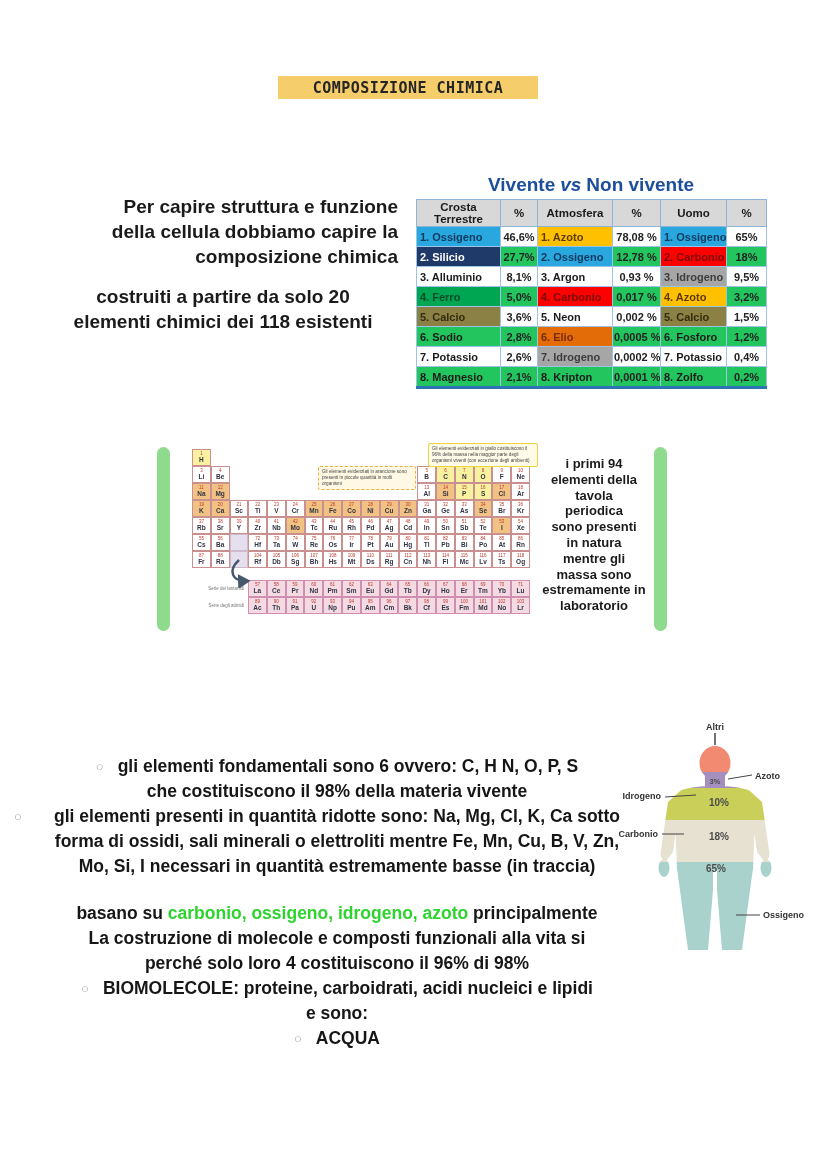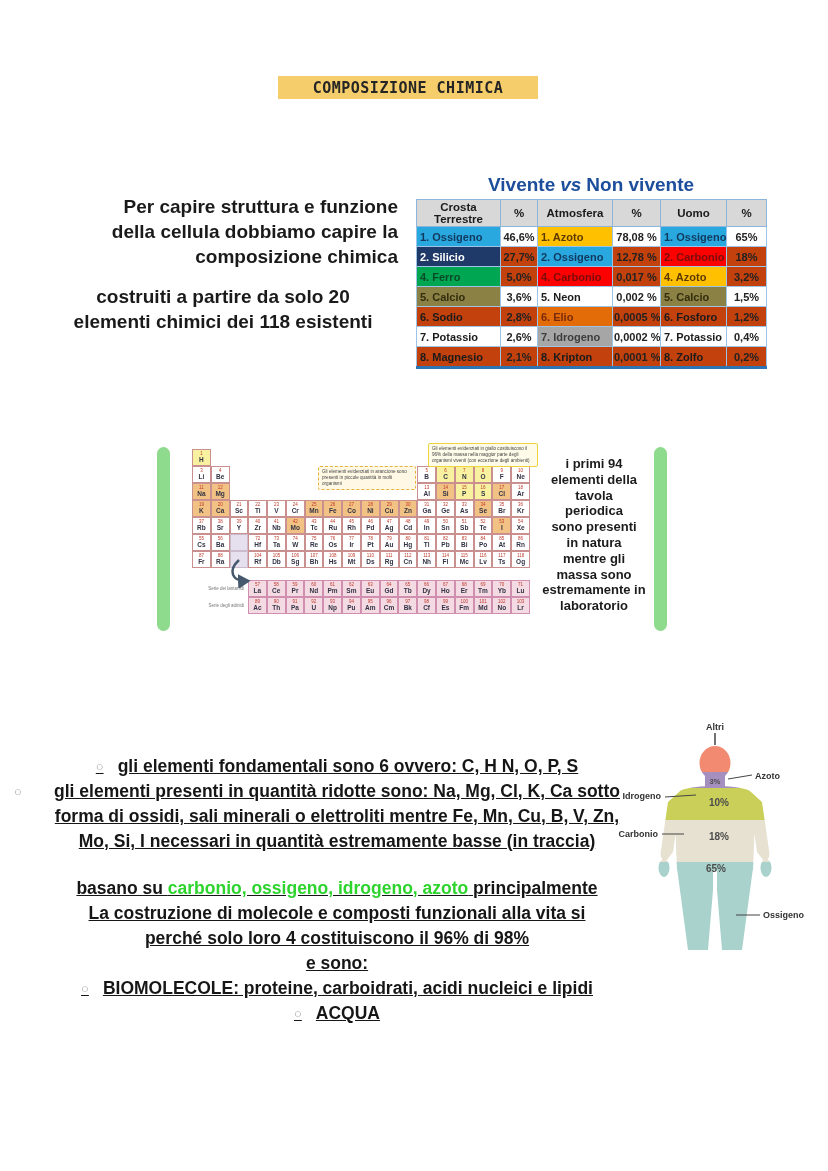--- a/index.html
+++ b/index.html
@@ -22,21 +22,21 @@
   .ttitle{text-align:center;font-size:19px;font-weight:700;color:#1d4e9b;margin-bottom:3px;}
   .ttitle .vs{font-style:italic;font-weight:600;margin:12px 5px;}
   table.comp{border-collapse:collapse;width:350px;table-layout:fixed;
              border:1px solid #8db4d9;border-bottom:3px solid #2e74b5;padding-left:18px;}
   table.comp th{background:#d8d8d8;border:1px solid #8db4d9;font-size:11.5px;height:20px;
                 color:#1a1a1a;font-weight:700;}
   table.comp td{border:1px solid #9dc3e6;font-size:11px;height:17px;font-weight:700;
                 white-space:nowrap;overflow:hidden;}
   td.tname{padding-left:3px;text-align:left;}
   td.tpct{text-align:center;font-weight:600;color:#222;}
-  .alt{background:#c2410c;}
+  .alt{background:#22c55e;}
   .hl-cyan{background:#29a8e0;color:#11395e;}
   .hl-navy{background:#1f3a68;color:#ffffff;}
   .hl-green{background:#00a652;color:#0a4b27;}
   .hl-olive{background:#8c8145;color:#322d0e;}
   .hl-amber{background:#ffc000;color:#5c3a00;}
   .hl-red{background:#fe0000;color:#7a0c0c;}
   .hl-orange{background:#e36c09;color:#7a2a0c;}
   .hl-gray{background:#a6a6a6;color:#3d3d3d;}
 
   
@@ -62,21 +62,21 @@
   #callout-mid{left:130px;top:26px;width:90px;border:1.5px dashed #e8b33c;border-radius:2px;background:#fef8e4;}
   #pt-arrow{position:absolute;left:38px;top:118px;}
 
   
   .ptnote{position:absolute;left:538px;top:456px;width:112px;text-align:center;
           font-weight:700;font-size:13px;line-height:15.8px;color:#1b1b1b;}
 
   
   .notes{position:absolute;left:12px;top:754px;width:650px;text-align:center;
          font-weight:700;font-size:17.5px;line-height:25px;color:#161616;}
-  .notes .line{position:relative;text-decoration:underline;}
+  .notes .line{position:relative;}
   .ring{color:#9a9a9a;font-size:13px;font-weight:400;margin-right:14px;vertical-align:1px;}
   .ring-left{position:absolute;left:2px;top:0;margin:0;}
   .greentxt{color:#2ed42e;}
   .spacer{height:22px;}
 
   
   .bodyfig{position:absolute;left:616px;top:700px;width:212px;height:262px;}
   .blabel{font-size:9px;font-weight:700;fill:#333;}
   .bpct{font-weight:700;fill:#4c4c4c;}
 </style>
@@ -131,20 +131,28 @@
             <td class="tname hl-cyan">1. Ossigeno</td>
             <td class="tpct">65%</td>
           </tr>
           <tr>
             <td class="tname hl-navy">2. Silicio</td>
             <td class="tpct alt">27,7%</td>
             <td class="tname hl-cyan">2. Ossigeno</td>
             <td class="tpct alt">12,78 %</td>
             <td class="tname hl-red">2. Carbonio</td>
             <td class="tpct alt">18%</td>
+          </tr>
+          <tr>
+            <td class="tname">3. Alluminio</td>
+            <td class="tpct">8,1%</td>
+            <td class="tname">3. Argon</td>
+            <td class="tpct">0,93 %</td>
+            <td class="tname hl-gray">3. Idrogeno</td>
+            <td class="tpct">9,5%</td>
           </tr>
           <tr>
             <td class="tname hl-green">4. Ferro</td>
             <td class="tpct alt">5,0%</td>
             <td class="tname hl-red">4. Carbonio</td>
             <td class="tpct alt">0,017 %</td>
             <td class="tname hl-amber">4. Azoto</td>
             <td class="tpct alt">3,2%</td>
           </tr>
           <tr>
@@ -689,29 +697,30 @@
     <div>sono presenti</div>
     <div>in natura</div>
     <div>mentre gli</div>
     <div>massa sono</div>
     <div>estremamente in</div>
     <div>laboratorio</div>
   </div>
 
   <div class="notes">
     <div class="line"><span class="ring">○</span><span>gli elementi fondamentali sono  6 ovvero: C, H N, O, P, S</span></div>
+    <div class="line"><span>che costituiscono il 98% della materia vivente</span></div>
     <div class="line"><span class="ring ring-left">○</span><span>gli elementi presenti in quantità ridotte sono: Na, Mg, Cl, K, Ca sotto</span></div>
     <div class="line"><span>forma di ossidi, sali minerali o elettroliti mentre Fe, Mn, Cu, B, V, Zn,</span></div>
     <div class="line"><span>Mo, Si, I necessari in quantità estremamente basse (in traccia)</span></div>
     <div class="spacer"></div>
     <div class="line"><span>basano su </span><span class="greentxt">carbonio, ossigeno, idrogeno, azoto</span><span> principalmente</span></div>
     <div class="line"><span>La costruzione di molecole e composti funzionali alla vita si</span></div>
     <div class="line"><span>perché solo loro 4 costituiscono il 96% di 98%</span></div>
+    <div class="line"><span class="ring">○</span><span>BIOMOLECOLE: proteine, carboidrati, acidi nucleici e lipidi</span></div>
     <div class="line"><span>e sono:</span></div>
-    <div class="line"><span class="ring">○</span><span>BIOMOLECOLE: proteine, carboidrati, acidi nucleici e lipidi</span></div>
     <div class="line"><span class="ring">○</span><span>ACQUA</span></div>
   </div>
 
   <div class="bodyfig">
     <svg width="212" height="262" viewBox="0 0 212 262">
       <defs>
         <clipPath id="bodyclip">
           <ellipse cx="99" cy="63" rx="15.5" ry="17"></ellipse>
           <rect x="89" y="72" width="20" height="16"></rect>
           <path d="M63,92 C70,84 128,84 135,92 L139,120 L137,170 L61,170 L59,120 Z"></path>

